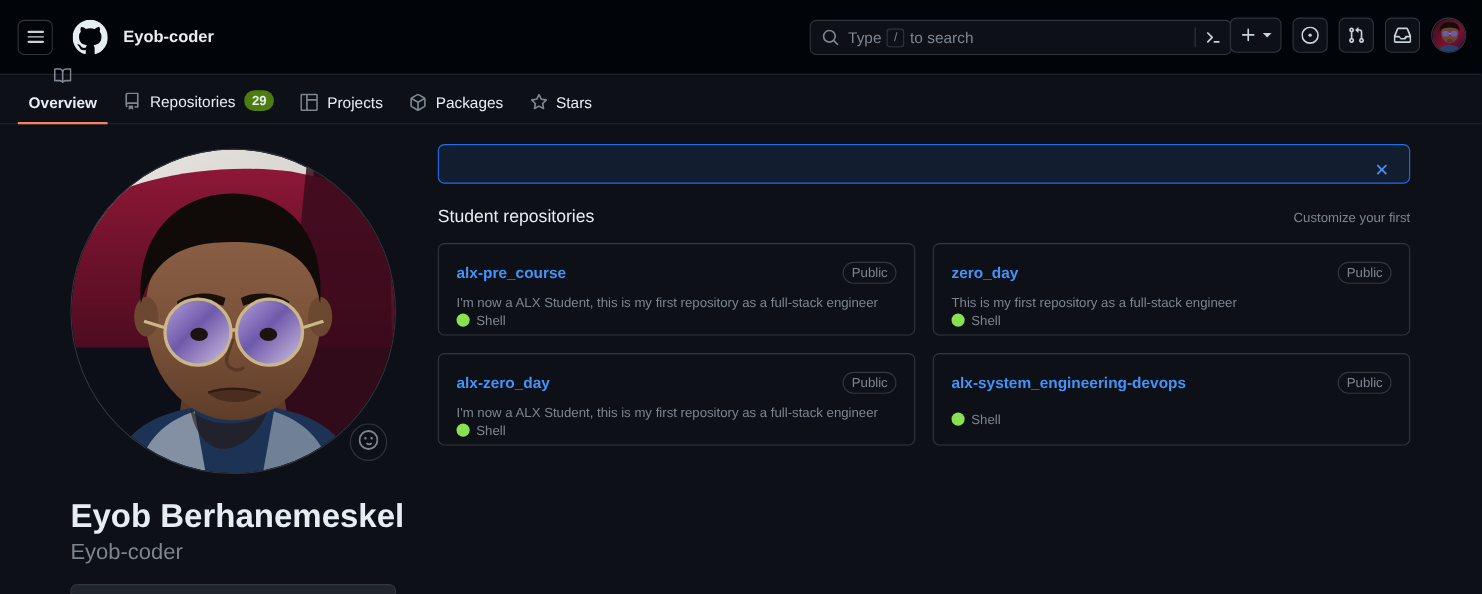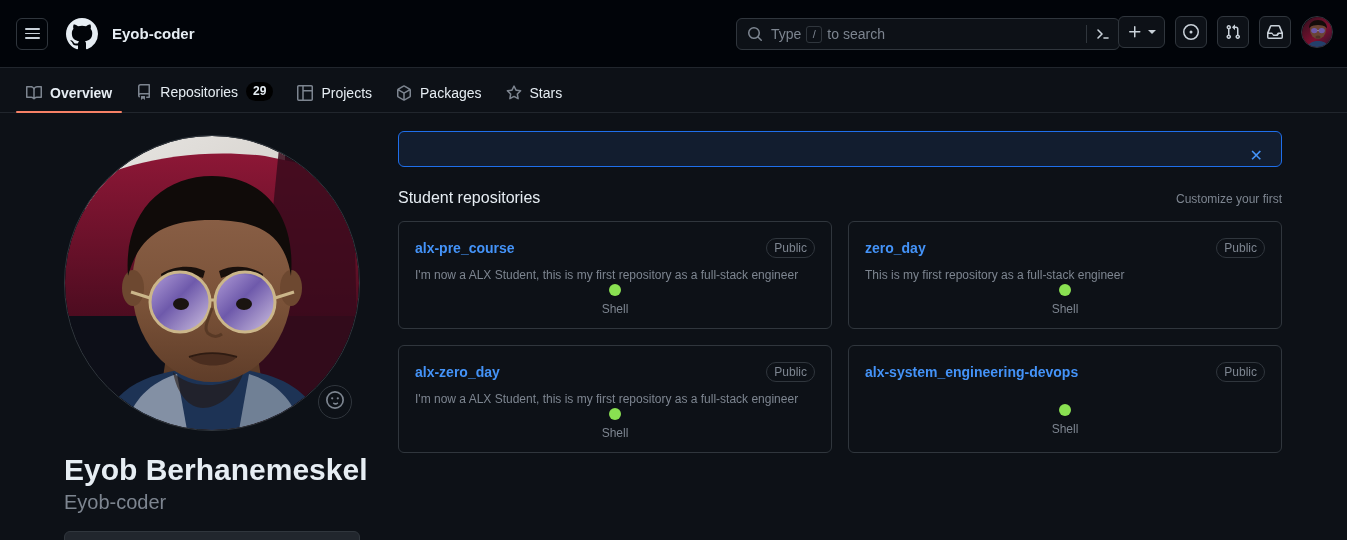--- a/index.html
+++ b/index.html
@@ -97,29 +97,29 @@
     padding: 0 16px;
     gap: 4px;
   }
   .tab {
     display: flex; align-items: center; gap: 8px;
     padding: 0 10px 11px 10px;
     font-size: 14px; color: #e6edf3;
     cursor: pointer; position: relative;
     white-space: nowrap;
   }
-  .tab.active { font-weight: 700; }
+  .tab.active { font-weight: 700; flex-direction: column; }
   .tab.active::after {
     content: ""; position: absolute;
     left: 0; right: 0; bottom: -1px; height: 2px;
     background: #f78166; border-radius: 6px;
   }
   .tab .ticon { display: flex; align-items: center; color: #7d8590; }
   .counter {
-    background: #000000; color: #e6edf3;
+    background: #4d7c0f; color: #e6edf3;
     border-radius: 20px; font-size: 12px; font-weight: 600;
     padding: 1px 7px; line-height: 17px;
   }
 
   
   .page { display: flex; padding: 0 16px; }
   .sidebar { width: 366px; flex: 0 0 366px; padding-left: 48px; padding-top: 22px; }
   .avatar-big-wrap { position: relative; width: 296px; height: 296px; }
   .avatar-big {
     width: 296px; height: 296px; border-radius: 50%;
@@ -164,39 +164,39 @@
     margin-bottom: 14px;
   }
   .section-title { font-size: 16px; font-weight: 400; color: #e6edf3; }
   .customize-link { font-size: 12px; color: #7d8590; text-decoration: none; cursor: pointer; }
 
   .repo-grid { display: grid; grid-template-columns: 1fr 1fr; gap: 16px; }
   .repo-card {
     border: 1px solid #30363d; border-radius: 6px;
     background: #0d1117;
     padding: 16px;
-    height: 108px;
+    height: 84px;
     display: flex; flex-direction: column;
   }
   .repo-top { display: flex; align-items: center; justify-content: space-between; gap: 8px; }
   .repo-name {
     font-size: 14px; font-weight: 600; color: #4493f8;
     text-decoration: none; cursor: pointer;
     overflow: hidden; text-overflow: ellipsis; white-space: nowrap;
   }
   .visibility {
     font-size: 12px; color: #7d8590;
     border: 1px solid #30363d; border-radius: 20px;
     padding: 0 7px; line-height: 18px; flex: 0 0 auto;
   }
   .repo-desc {
     margin-top: 8px; font-size: 12px; color: #7d8590;
     line-height: 18px; flex: 1 1 auto;
   }
-  .repo-meta { display: flex; align-items: center; gap: 6px; font-size: 12px; color: #7d8590; flex-direction: column; }
+  .repo-meta { display: flex; align-items: center; gap: 6px; font-size: 12px; color: #7d8590; }
   .lang-dot { width: 12px; height: 12px; border-radius: 50%; display: inline-block; flex: 0 0 auto; }
 </style>
 </head>
 <body>
 
 <div class="header">
 
   <div class="hamburger">
     <span></span>
       <span></span>

